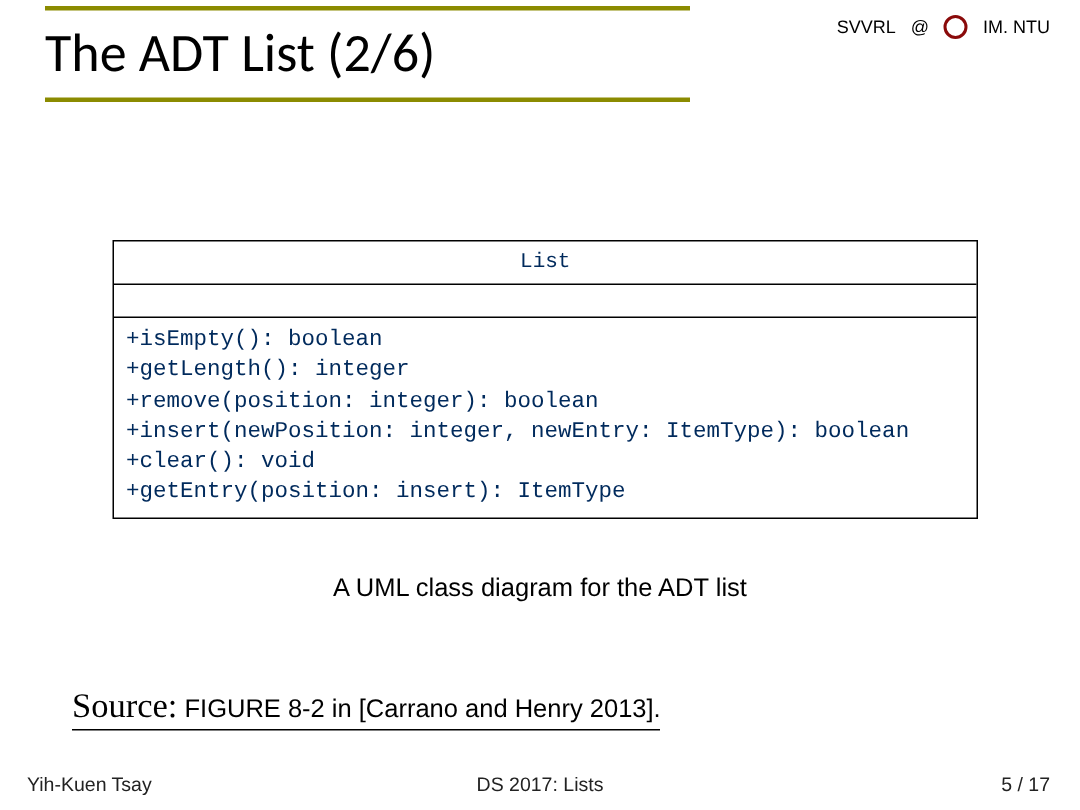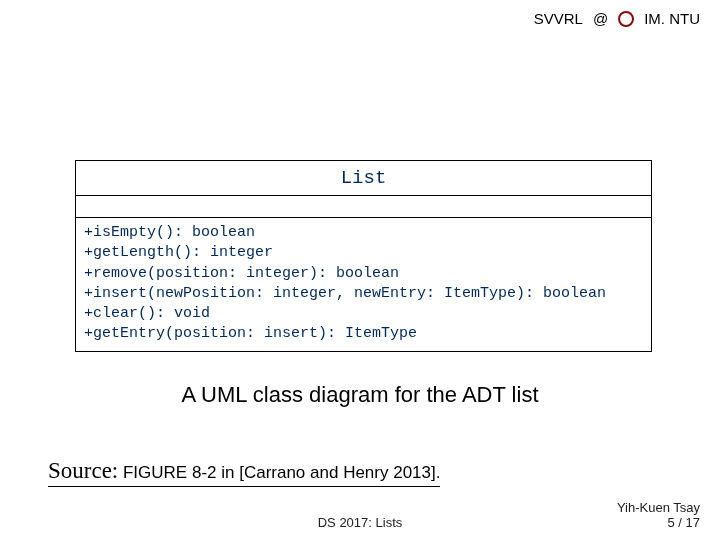--- a/index.html
+++ b/index.html
@@ -16,21 +16,21 @@
     position: relative;
     width: 720px;
     height: 540px;
     box-sizing: border-box;
   }
   .header-right {
     position: absolute;
     top: 10px;
     right: 20px;
     font-family: Arial, Helvetica, sans-serif;
-    font-size: 15px;
+    font-size: 12px;
     color: #000;
     display: flex;
     align-items: center;
     gap: 10px;
   }
   .logo-ring {
     width: 16px;
     height: 16px;
     border-radius: 50%;
     border: 2px solid #8a0a0a;
@@ -71,42 +71,42 @@
     color: #002a5c;
     background: #fff;
   }
   .uml-row {
     border-bottom: 1px solid #000;
     padding: 4px 8px;
     box-sizing: border-box;
   }
   .uml-name {
     text-align: center;
-    font-size: 19px;
+    font-size: 14px;
     padding: 6px;
   }
   .uml-attrs {
     min-height: 22px;
   }
   .uml-ops {
     border-bottom: none;
     padding: 5px 8px 6px 8px;
   }
   .uml-op {
     white-space: nowrap;
     line-height: 1.35;
   }
   .caption {
     position: absolute;
     left: 0;
     right: 0;
     top: 382px;
     text-align: center;
     font-family: Arial, Helvetica, sans-serif;
-    font-size: 22px;
+    font-size: 17px;
   }
   .source-line {
     position: absolute;
     left: 48px;
     top: 458px;
     font-family: Arial, Helvetica, sans-serif;
     font-size: 17px;
     border-bottom: 1px solid #000;
     padding-bottom: 2px;
   }
@@ -118,21 +118,20 @@
     position: absolute;
     left: 18px;
     right: 20px;
     bottom: 10px;
     font-family: Arial, Helvetica, sans-serif;
     font-size: 13px;
     color: #222;
     display: flex;
     justify-content: space-between;
     align-items: flex-end;
-    flex-direction: column;
   }
   .footer-center {
     position: absolute;
     left: 0;
     right: 0;
     bottom: 10px;
     text-align: center;
     font-family: Arial, Helvetica, sans-serif;
     font-size: 13px;
     color: #222;
@@ -144,20 +143,25 @@
 
 <div class="slide">
 
   <div class="header-right">
     <span>SVVRL</span>
     <span>@</span>
     <span class="logo-ring"></span>
     <span>IM. NTU</span>
   </div>
 
+  <div class="title-area">
+    <div class="title-rule-top"></div>
+    <div class="title-text">The ADT List (2/6)</div>
+    <div class="title-rule-bottom"></div>
+  </div>
 
   <div class="uml-box">
     <div class="uml-row uml-name">List</div>
     <div class="uml-row uml-attrs"></div>
     <div class="uml-row uml-ops">
       <div class="uml-op">+isEmpty(): boolean</div>
       <div class="uml-op">+getLength(): integer</div>
       <div class="uml-op">+remove(position: integer): boolean</div>
       <div class="uml-op">+insert(newPosition: integer, newEntry: ItemType): boolean</div>
       <div class="uml-op">+clear(): void</div>

